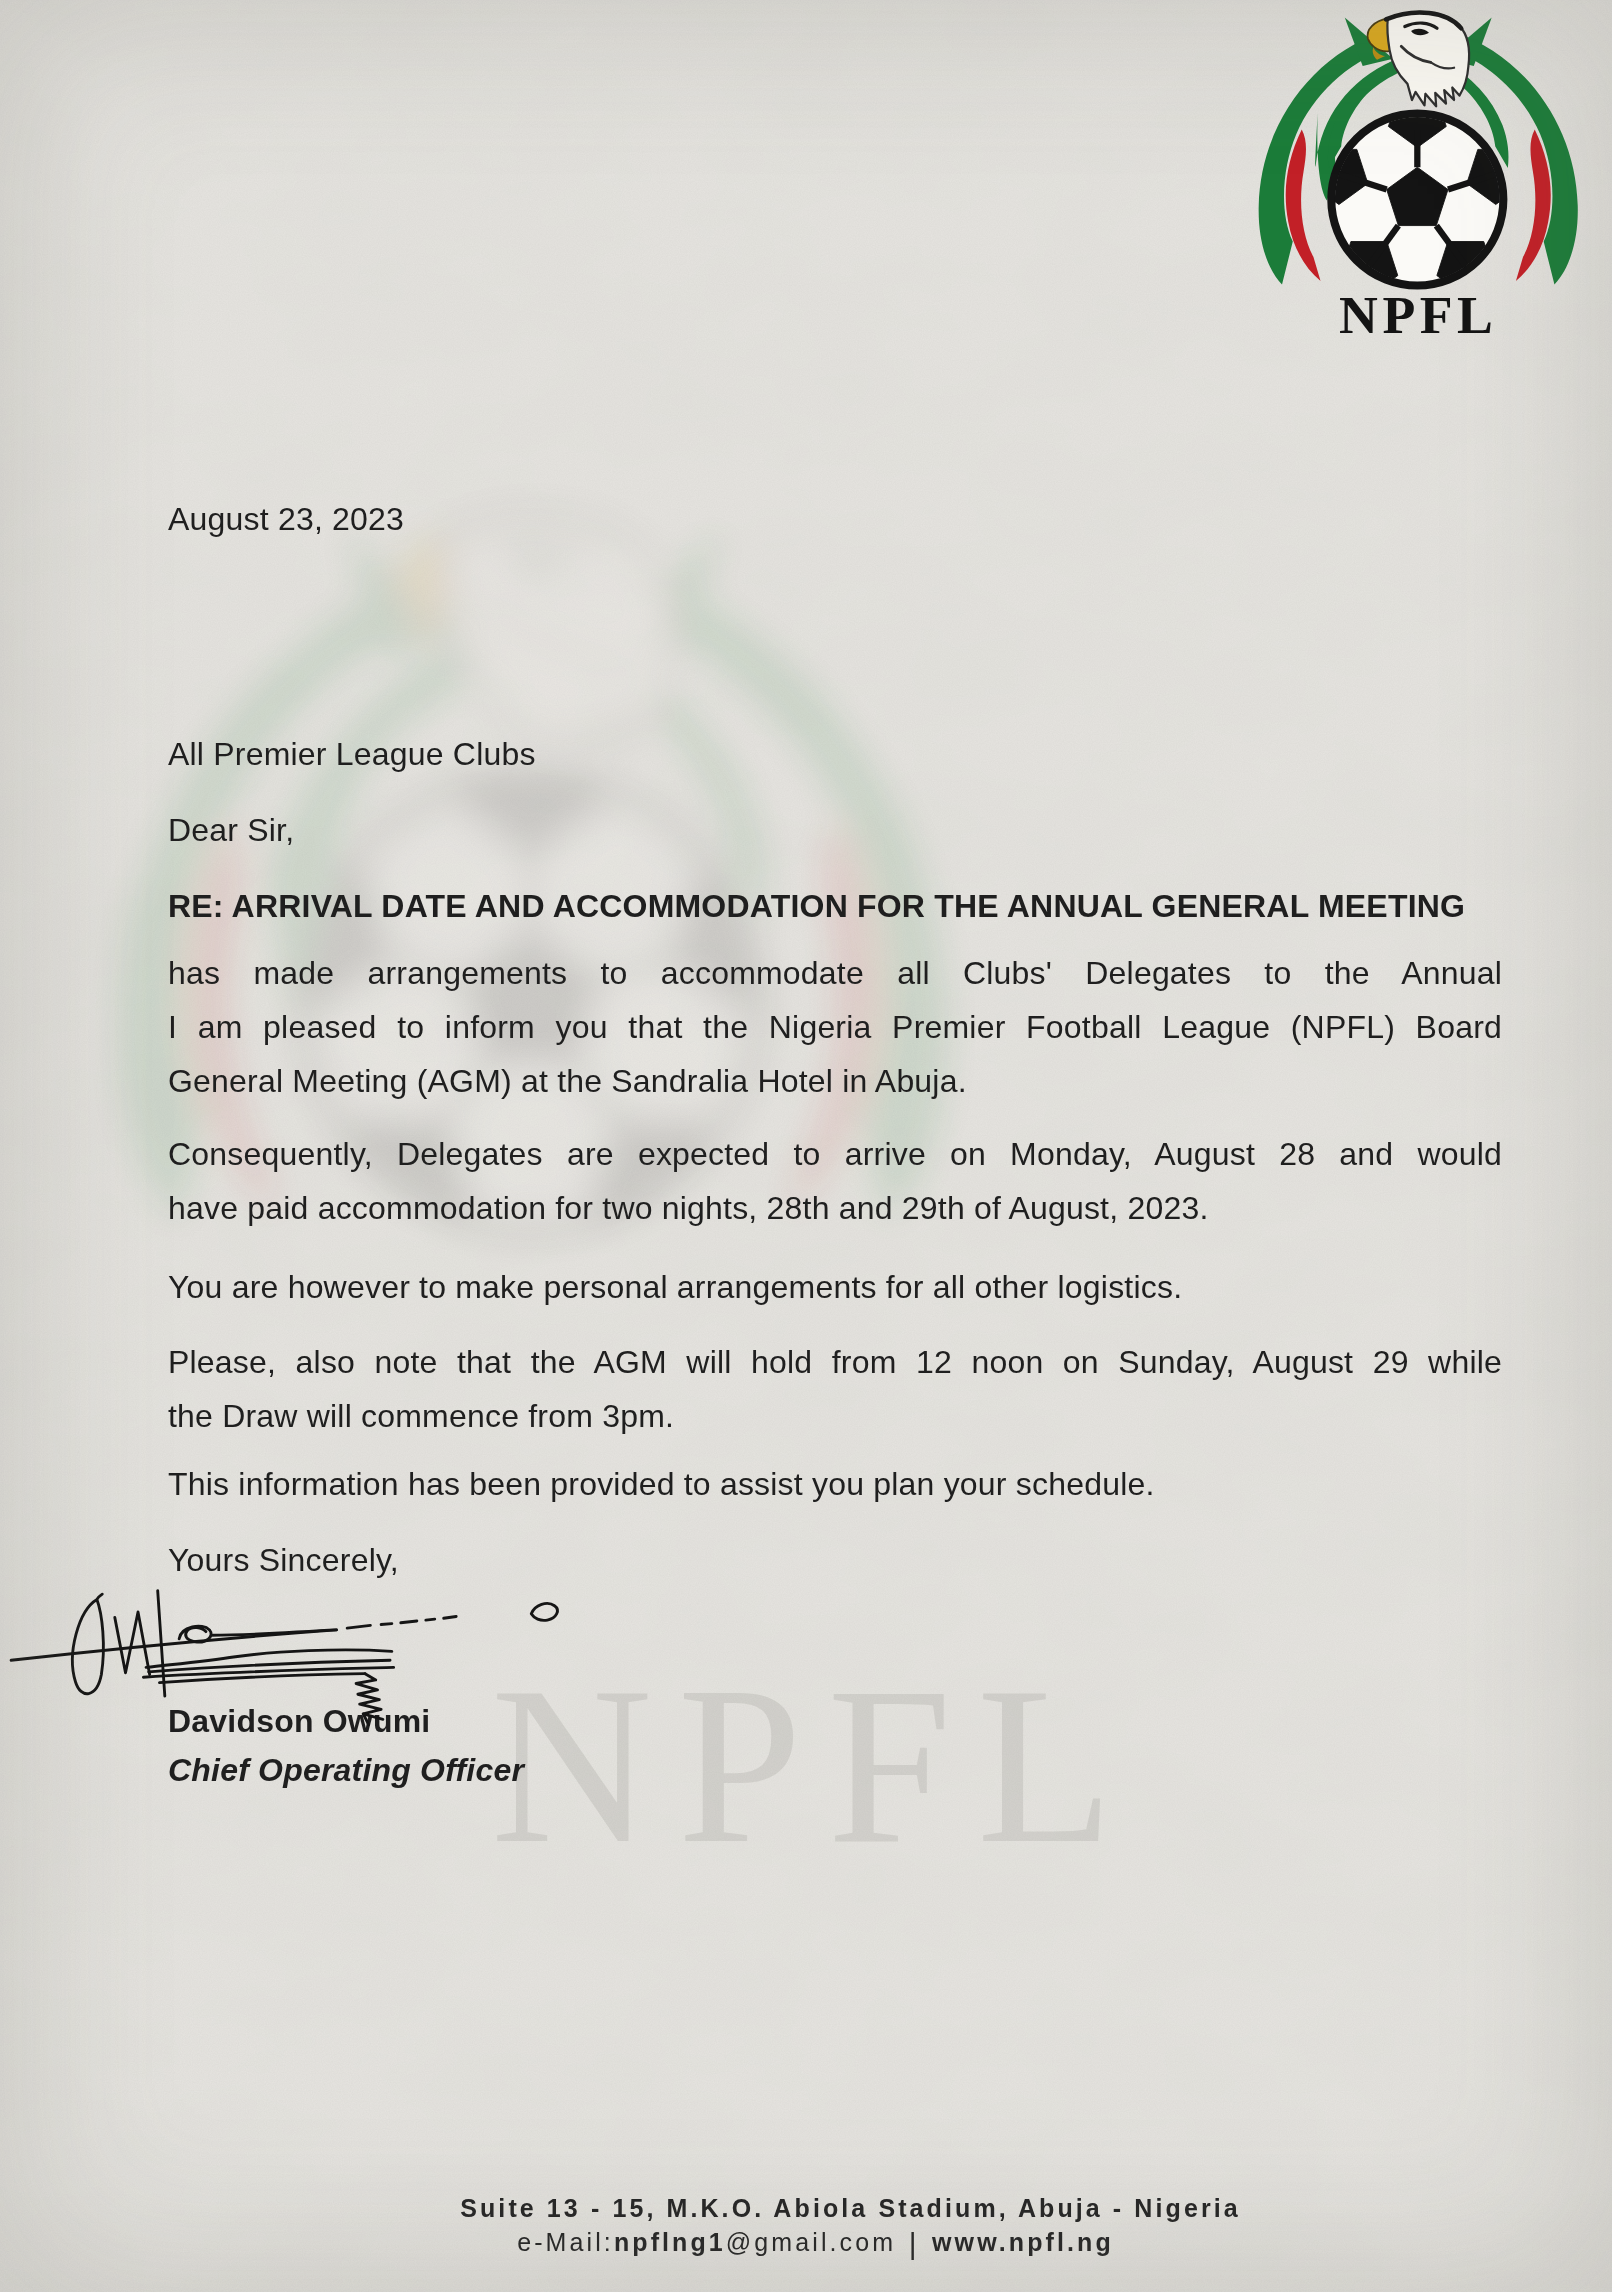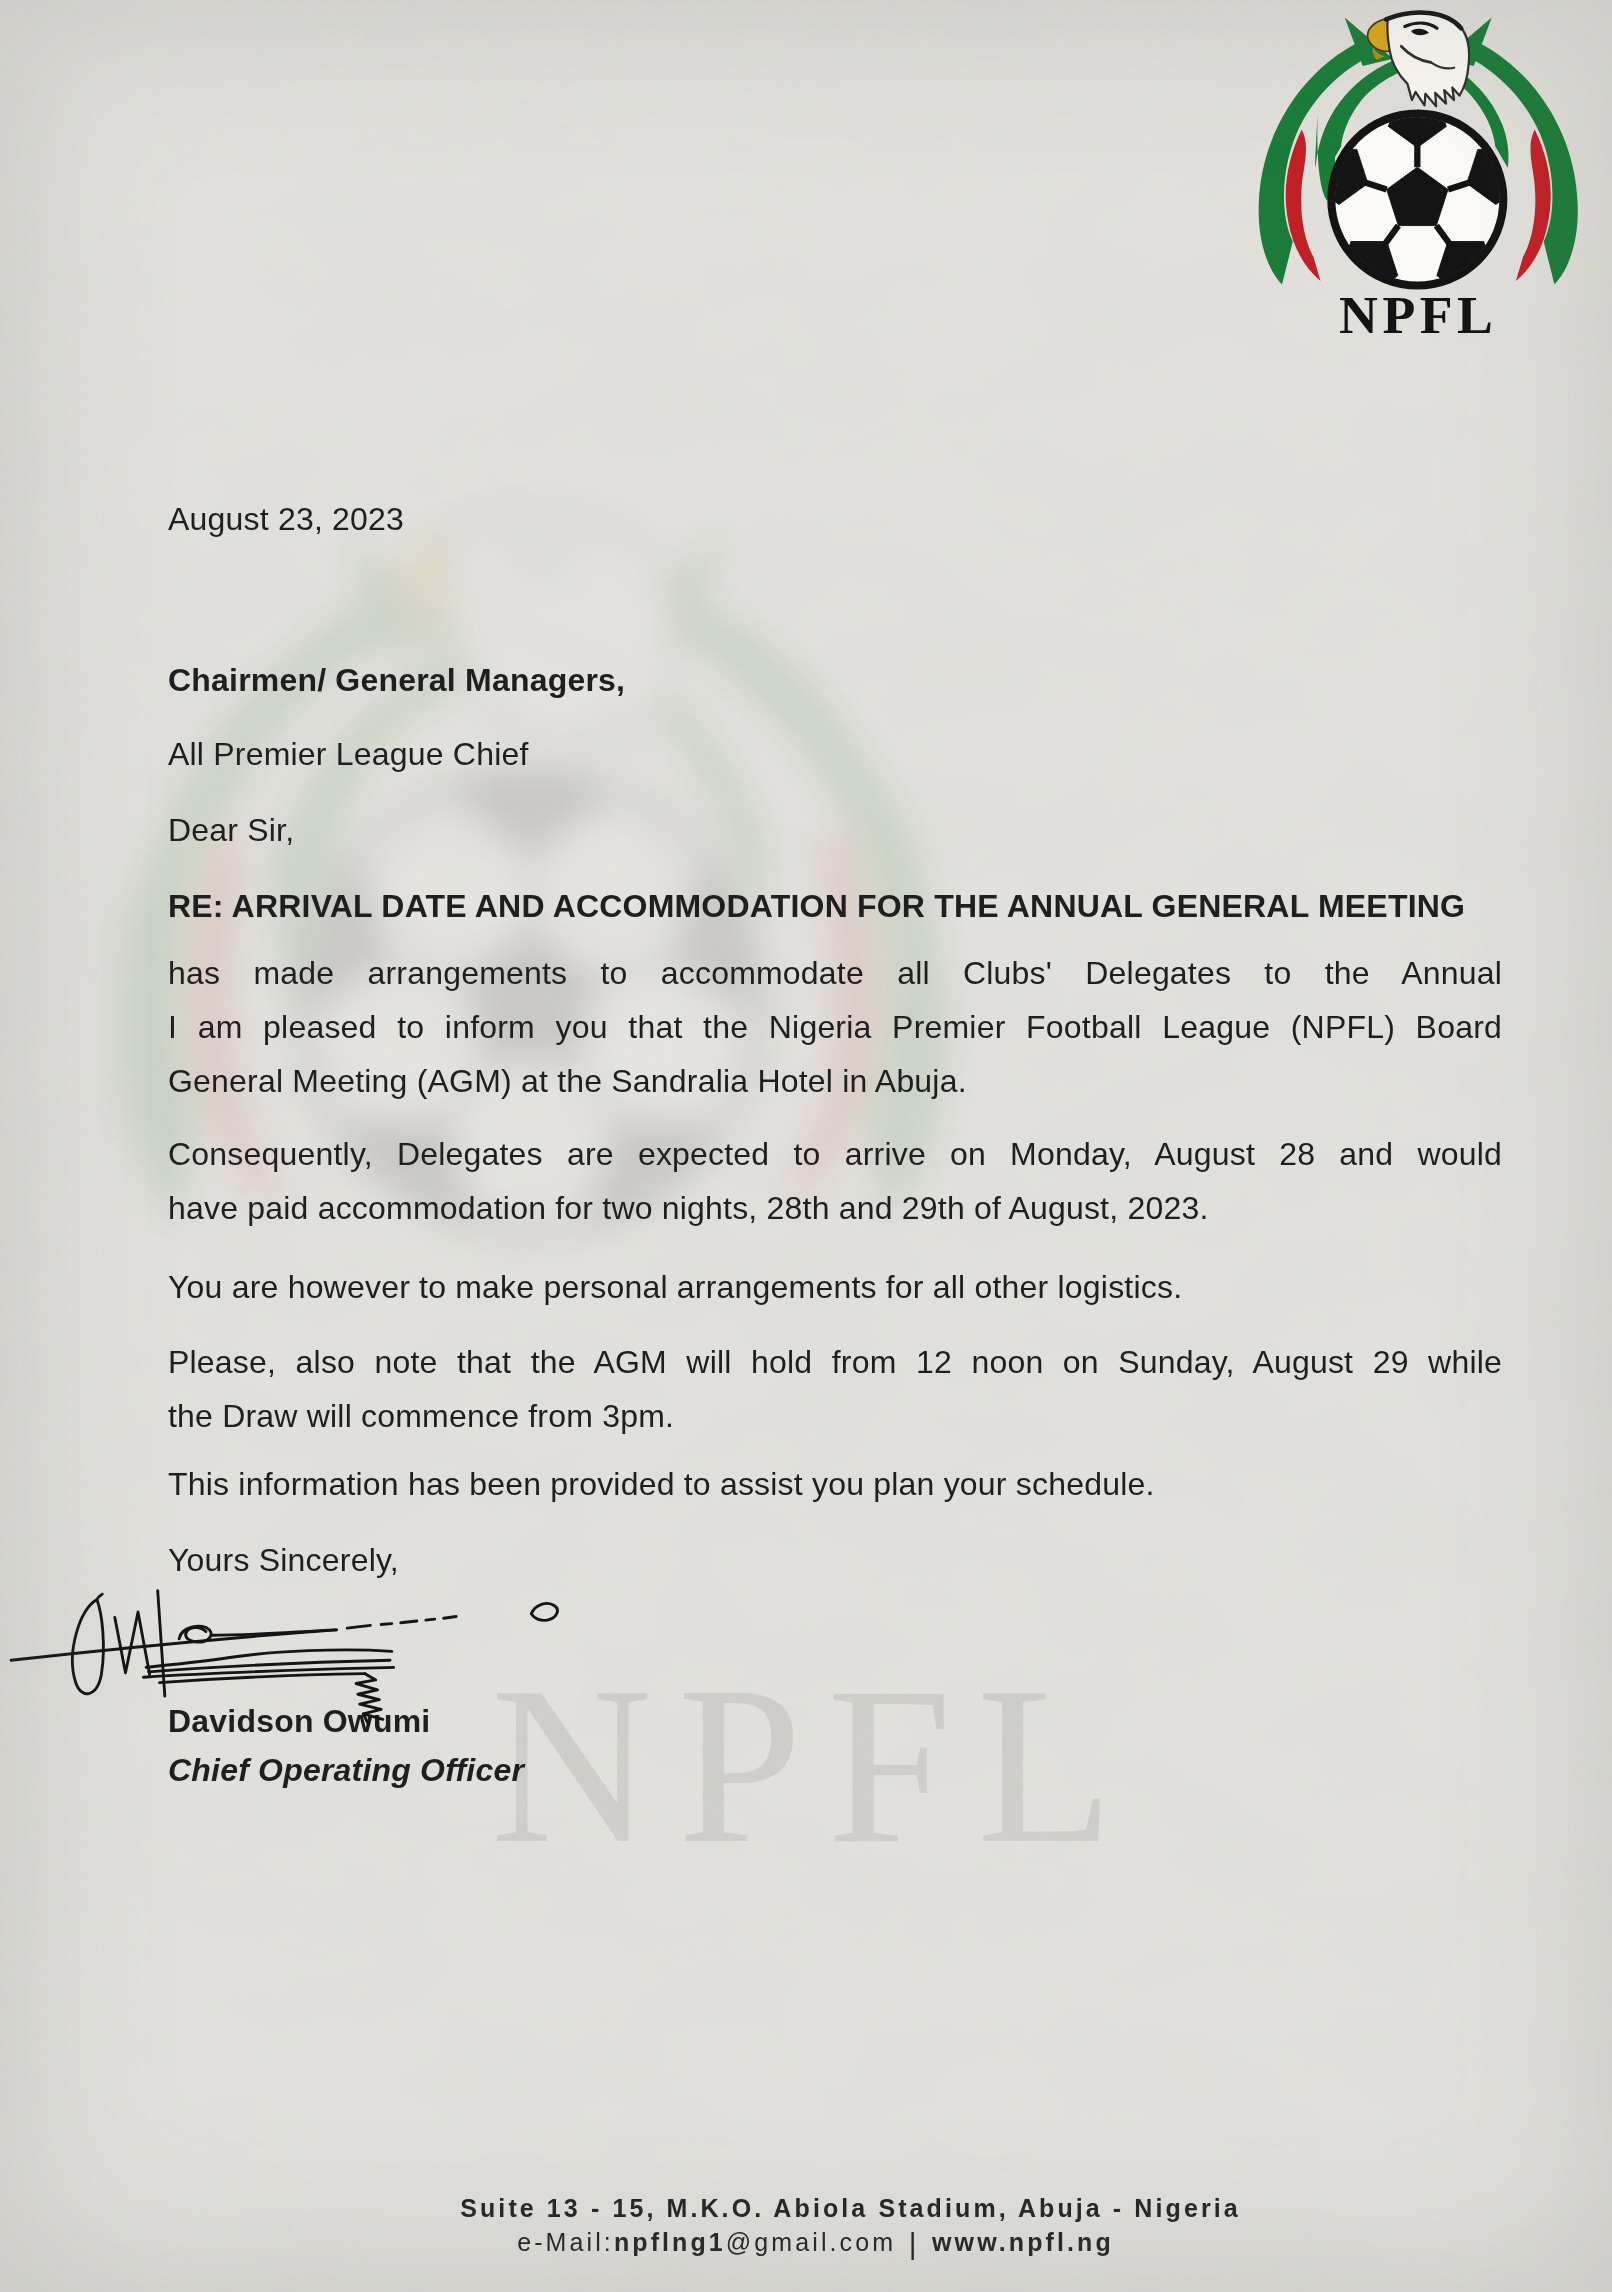--- a/index.html
+++ b/index.html
@@ -140,23 +140,22 @@
 
   <svg class="logo-box" viewBox="0 0 414 376" xmlns="http://www.w3.org/2000/svg" xmlns:xlink="http://www.w3.org/1999/xlink">
     <use href="#crest" xlink:href="#crest"></use>
     <text x="200" y="366" text-anchor="middle" font-family="Liberation Serif, serif" font-size="60" font-weight="600" letter-spacing="5" fill="#141414">NPFL</text>
   </svg>
 
   <main class="letter">
 
     <div class="block single" style="top:492px">August 23, 2023</div>
 
-    <div class="block single b" style="top:653px">Chairmen/ General Managers,</div>
-
-    <div class="block single" style="top:727px">All Premier League Chief</div>
+
+    <div class="block single" style="top:727px">All Premier League Clubs</div>
 
     <div class="block single" style="top:803px">Dear Sir,</div>
 
     <div class="block single b" style="top:879px">RE: ARRIVAL DATE AND ACCOMMODATION FOR THE ANNUAL GENERAL MEETING</div>
 
     <div class="block" style="top:946px">
       <div class="jline">has made arrangements to accommodate all Clubs' Delegates to the Annual</div>
       <div class="jline">I am pleased to inform you that the Nigeria Premier Football League (NPFL) Board</div>
       <div class="lline">General Meeting (AGM) at the Sandralia Hotel in Abuja.</div>
     </div>

